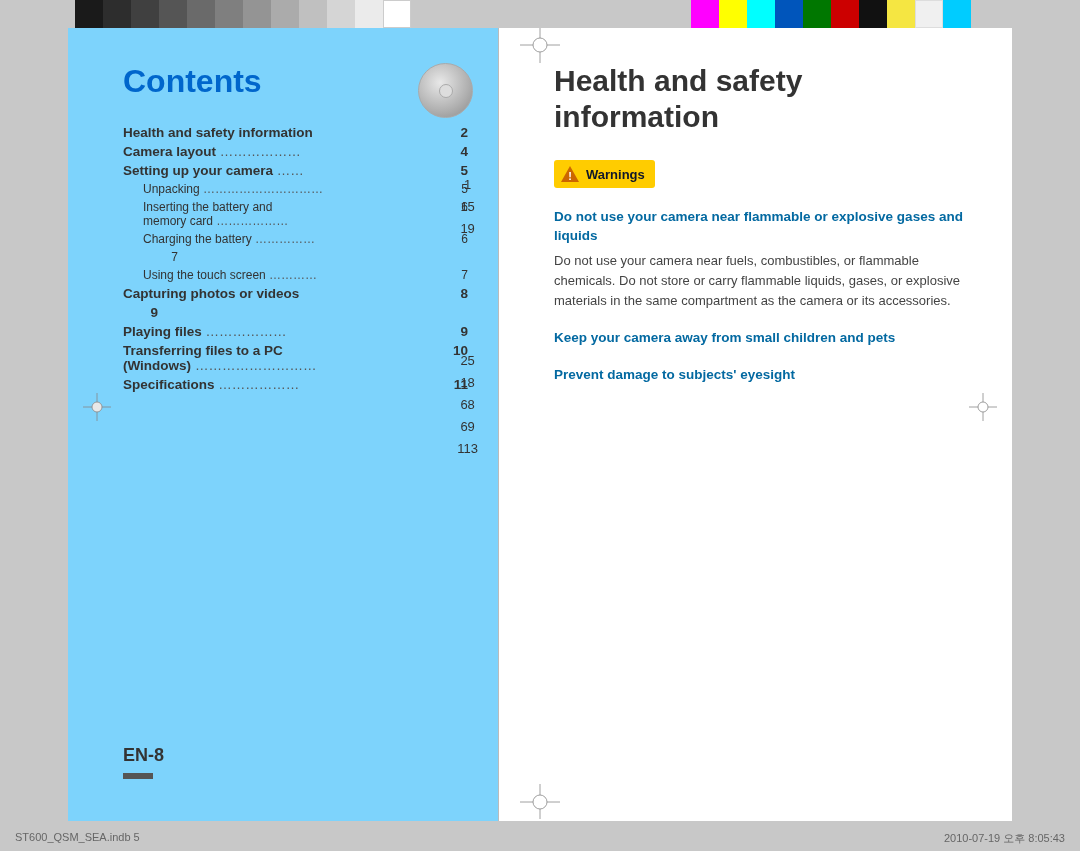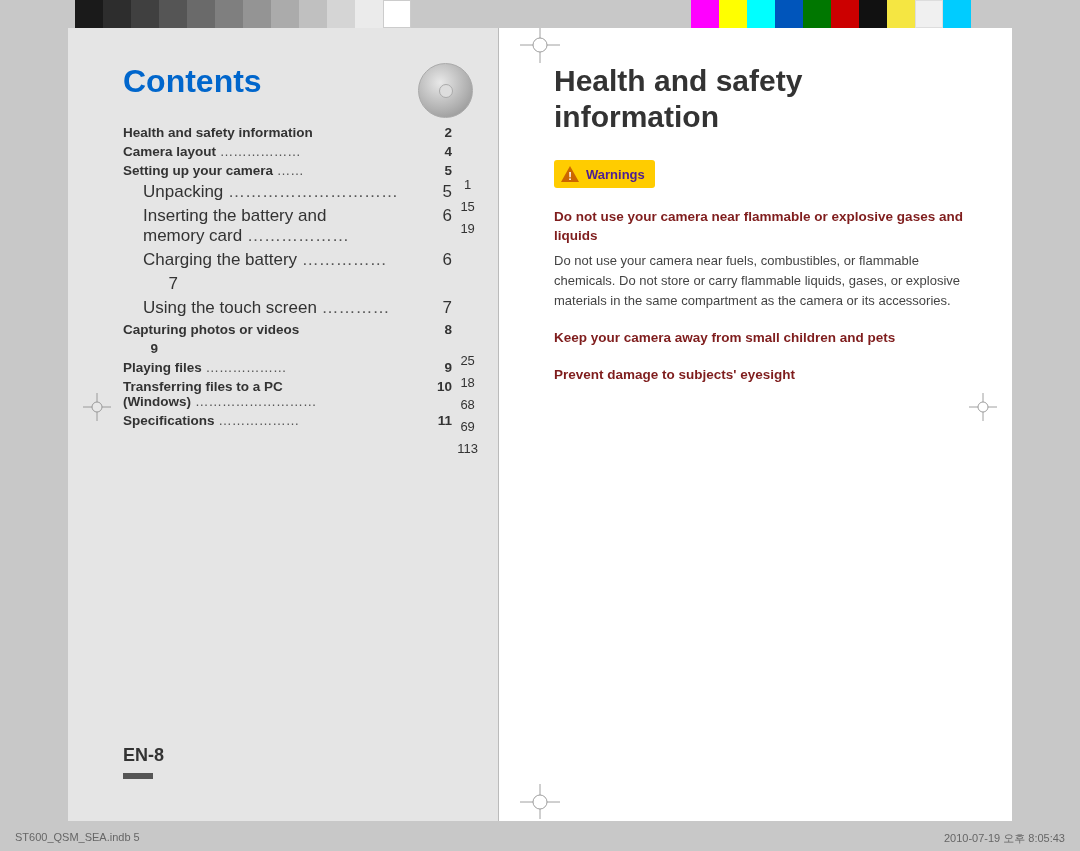--- a/index.html
+++ b/index.html
@@ -45,22 +45,22 @@
       left: 68px;
       right: 68px;
       bottom: 30px;
       background: white;
       display: flex;
     }
 
     
     .left-page {
       width: 430px;
-      background: #e5e5e5;
-      padding: 35px 46px 20px 55px;
+      background: #7dd3fc;
+      padding: 35px 30px 20px 55px;
       position: relative;
       flex-shrink: 0;
     }
 
     
     .right-page {
       flex: 1;
       background: white;
       padding: 35px 45px 20px 55px;
       position: relative;
@@ -121,21 +121,21 @@
 
     .toc-entry .toc-num {
       font-weight: bold;
       min-width: 30px;
       text-align: right;
       margin-left: 5px;
     }
 
     .toc-entry.indent {
       padding-left: 20px;
-      font-size: 17px;
+      font-size: 12px;
     }
 
     
     .page-num-col {
       position: absolute;
       right: 20px;
       top: 145px;
       display: flex;
       flex-direction: column;
       align-items: center;
@@ -206,31 +206,31 @@
       width: 20px;
       height: 20px;
       display: flex;
       align-items: center;
       justify-content: center;
     }
 
     .warning-text {
       font-size: 13px;
       font-weight: bold;
-      color: #4c1d95;
+      color: #0f172a;
     }
 
     .hs-section {
       margin-bottom: 18px;
     }
 
     .hs-section-title {
       font-size: 13.5px;
       font-weight: bold;
-      color: #7f1d1d;
+      color: #0369a1;
       margin-bottom: 5px;
       line-height: 1.4;
     }
 
     .hs-section-body {
       font-size: 13px;
       color: #444;
       line-height: 1.55;
     }
 

